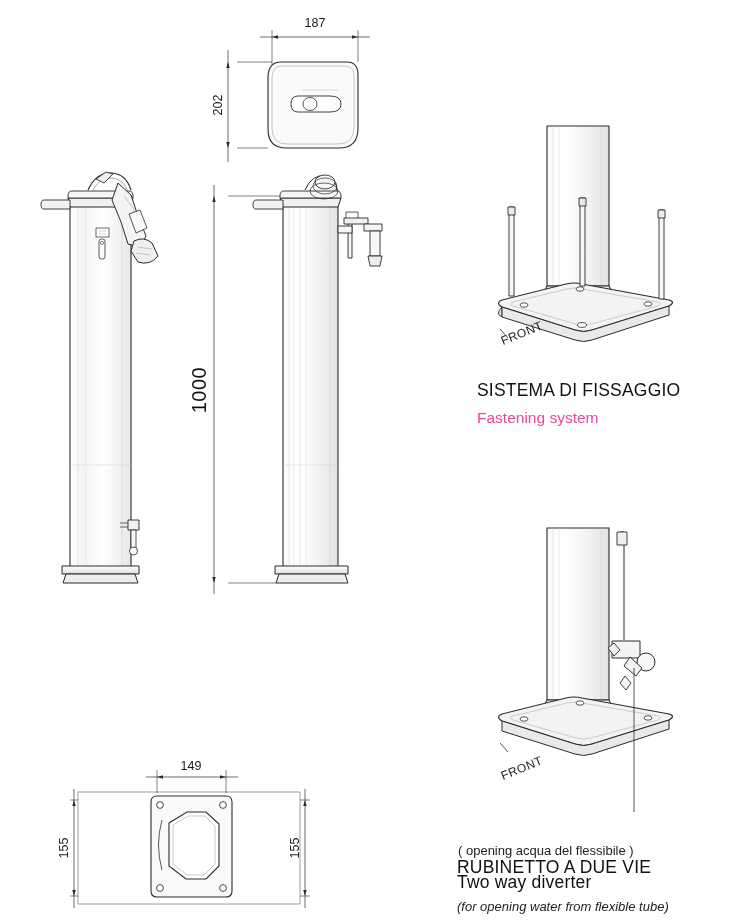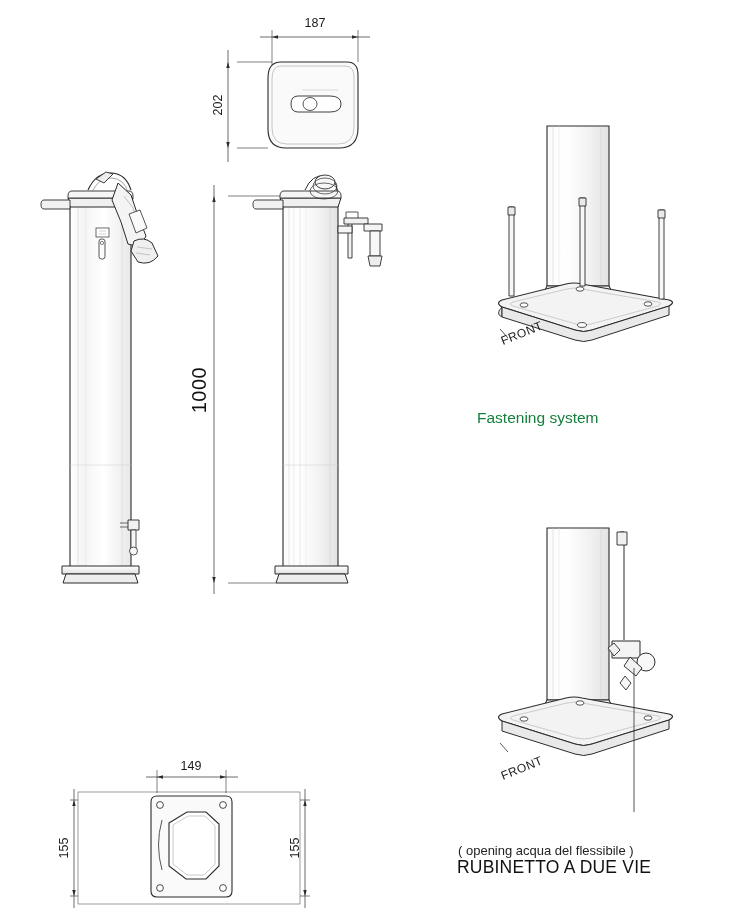--- a/index.html
+++ b/index.html
@@ -46,21 +46,21 @@
   .cap-title {
     position: absolute;
     font-size: 17.5px;
     letter-spacing: 0.2px;
     color: #111;
     white-space: nowrap;
   }
   .cap-sub {
     position: absolute;
     font-size: 15.5px;
-    color: #15803d;
+    color: #ec4899;
     white-space: nowrap;
   }
   .cap-small {
     position: absolute;
     font-size: 13px;
     color: #222;
     white-space: nowrap;
   }
   .cap-italic {
     font-style: italic;
@@ -304,18 +304,21 @@
     <text class="dim-text" x="222" y="105" text-anchor="middle" transform="rotate(-90 222 105)">202</text>
     <text class="dim-text-big" x="206" y="390" text-anchor="middle" transform="rotate(-90 206 390)">1000</text>
     <text class="dim-text" x="191" y="770" text-anchor="middle">149</text>
     <text class="dim-text" x="68" y="848" text-anchor="middle" transform="rotate(-90 68 848)">155</text>
     <text class="dim-text" x="299" y="848" text-anchor="middle" transform="rotate(-90 299 848)">155</text>
 
     <text class="front-text" x="503" y="345" transform="rotate(-22 503 345)">FRONT</text>
     <text class="front-text" x="503" y="780" transform="rotate(-22 503 780)">FRONT</text>
   </svg>
 
+  <div class="cap-title" id="cap-fastening-it">SISTEMA DI FISSAGGIO</div>
   <div class="cap-sub" id="cap-fastening-en">Fastening system</div>
 
   <div class="cap-title" id="cap-diverter-it">RUBINETTO A DUE VIE</div>
   <div class="cap-small" id="cap-diverter-note">( opening acqua del flessibile )</div>
+  <div class="cap-title" id="cap-diverter-en">Two way diverter</div>
+  <div class="cap-small cap-italic" id="cap-diverter-en-note">(for opening water from flexible tube)</div>
 
 </div>
 
 </body></html>

